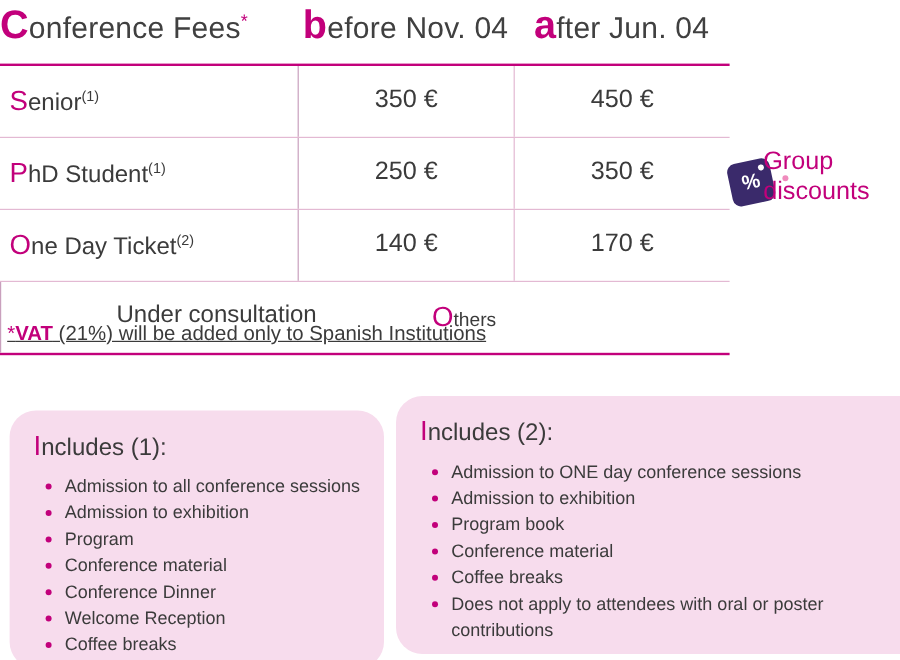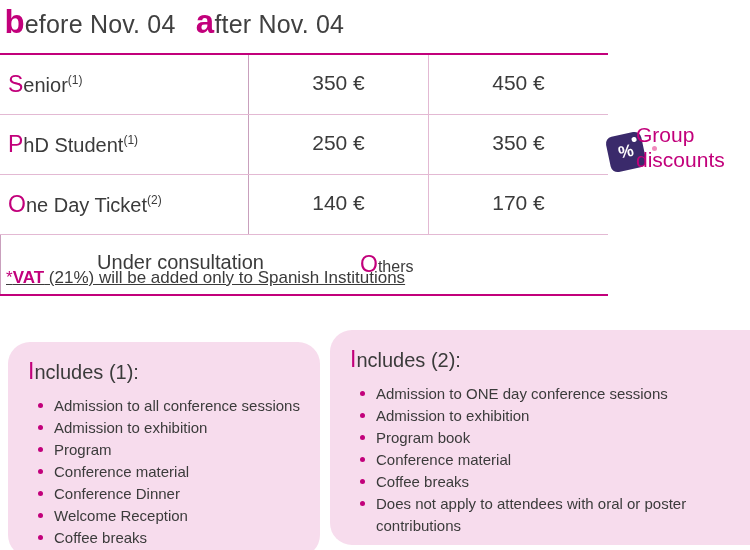--- a/index.html
+++ b/index.html
@@ -227,25 +227,28 @@
     border-radius: 50%;
     background: #c2007b;
   }
 </style>
 </head>
 <body>
 
 <div class="fee-table">
 
   <div class="fee-row header-row">
+    <div class="cell col-label hdr-label">
+      <span class="hdr-text"><span class="drop">C</span><span>onference Fees</span><span class="sup-star">*</span></span>
+    </div>
     <div class="cell col-before hdr-center">
       <span class="hdr-text"><span class="drop">b</span><span>efore Nov. 04</span></span>
     </div>
     <div class="cell col-after hdr-center">
-      <span class="hdr-text"><span class="drop">a</span><span>fter Nov. 04</span></span>
+      <span class="hdr-text"><span class="drop">a</span><span>fter Jun. 04</span></span>
     </div>
   </div>
 
   <div class="fee-row body-row">
     <div class="cell col-label row-label">
       <span class="drop">S</span><span>enior</span><span class="sup-note">(1)</span>
     </div>
     <div class="cell col-before price">350 €</div>
     <div class="cell col-after price">450 €</div>
   </div>

